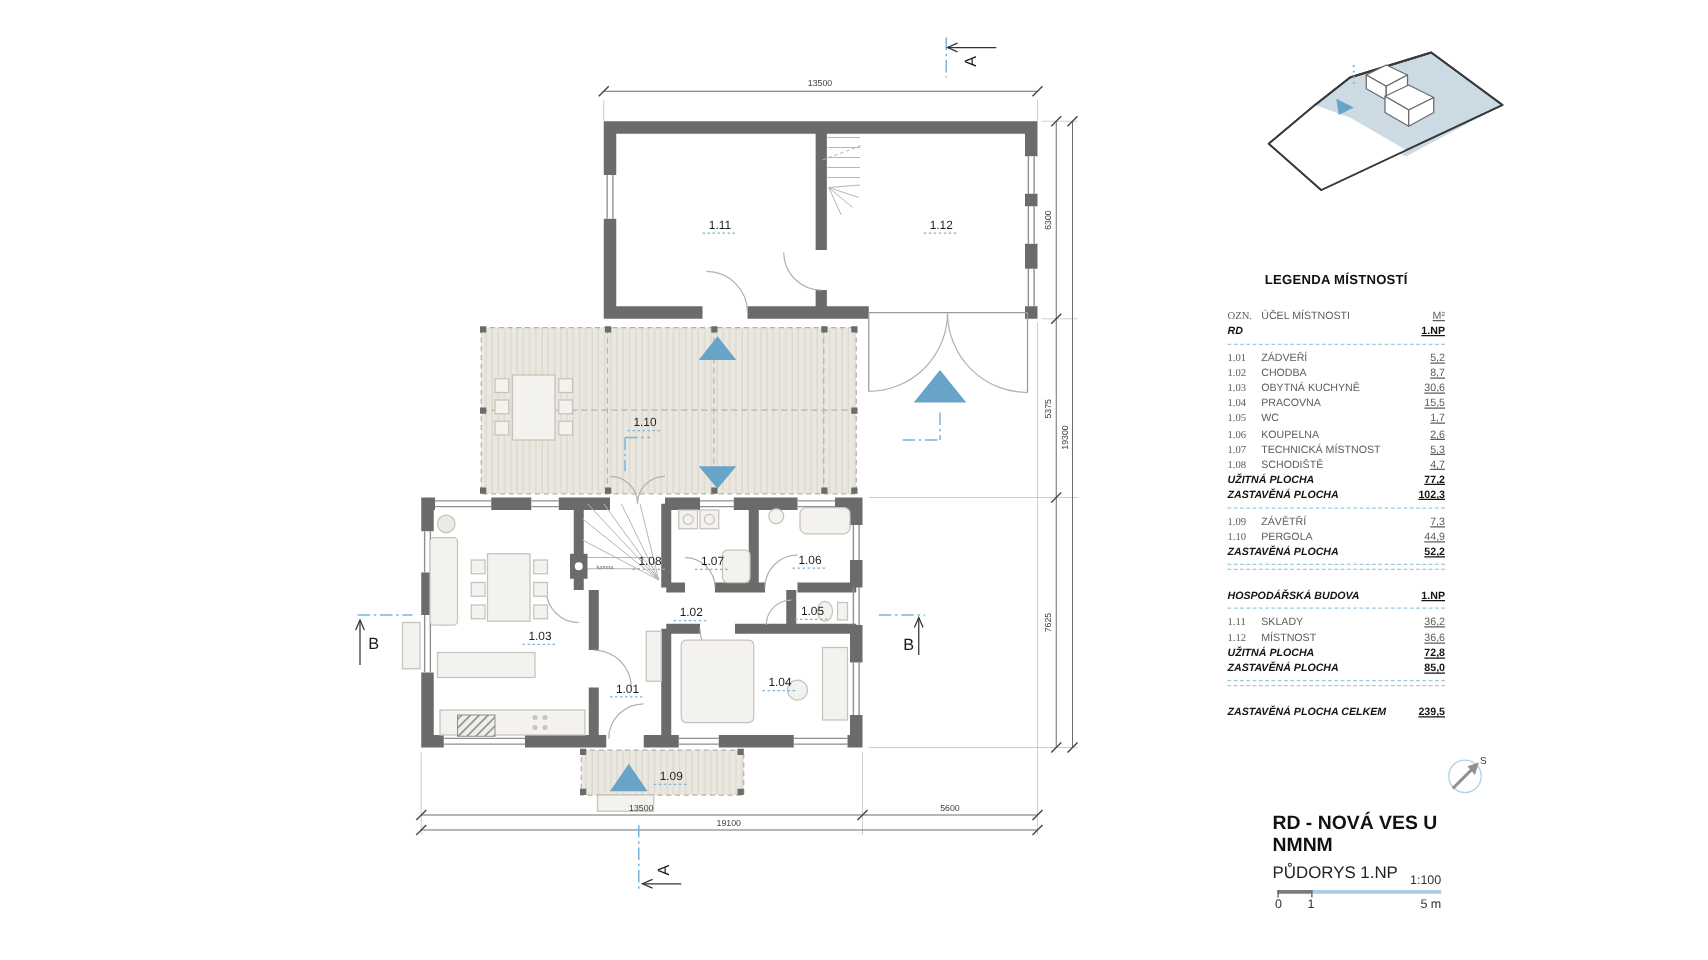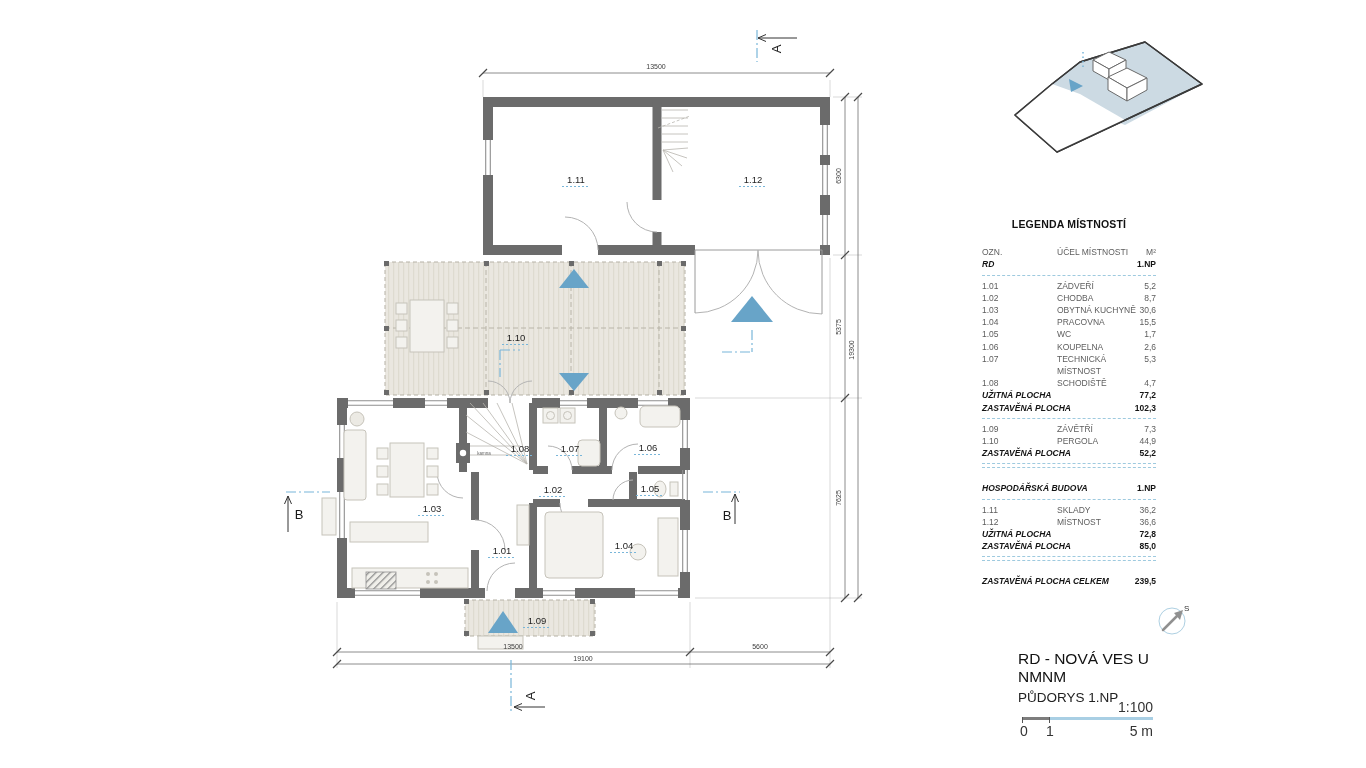--- a/index.html
+++ b/index.html
@@ -31,36 +31,36 @@
   .seclabel{font:13px "Liberation Sans",sans-serif;fill:#1a1a1a;text-anchor:middle;}
   .secarrow{stroke:#333;stroke-width:1;fill:none;}
   .north-s{font:8px "Liberation Sans",sans-serif;fill:#333;}
   .iso{fill:#fff;stroke:#6a6a6a;stroke-width:1;stroke-linejoin:round;}
 
   
   .legend{position:absolute;left:982px;top:218px;width:174px;
           font-size:8.5px;line-height:12.2px;color:#5d5d5d;}
   .lg-title{font-weight:bold;font-size:10.5px;color:#111;letter-spacing:.2px;margin-bottom:16px;text-align:center;}
   .lg-row{display:flex;}
-  .c-code{width:27px;flex:none;}
-  .c-name{flex:1;margin-left:48px;}
-  .c-val{text-align:right;flex:none;}
+  .c-code{width:27px;flex:none;font-family:Liberation Serif, serif;}
+  .c-name{flex:1;}
+  .c-val{text-align:right;flex:none;text-decoration:underline;}
   .c-stretch{flex:1;font-style:italic;}
   .bold{font-weight:bold;color:#141414;}
   .lg-div{border-top:1px dashed #9ecadf;margin:4px 0;}
   .lg-div.dbl{border-bottom:1px dashed #9ecadf;height:3px;}
   .lg-gap{height:10px;}
 
   
   .tblock{position:absolute;left:1018px;top:650px;width:180px;}
-  .t1{font-weight:normal;font-size:15.5px;color:#111;}
+  .t1{font-weight:bold;font-size:15.5px;color:#111;}
   .t2{font-size:13.5px;color:#222;margin-top:4px;}
 
   
-  .scale{position:absolute;left:1022px;top:699px;width:131px;font-size:14px;color:#333;}
+  .scale{position:absolute;left:1022px;top:699px;width:131px;font-size:10px;color:#333;}
   .s-ratio{text-align:right;margin-bottom:2px;}
   .s-bar{position:relative;height:6px;}
   .s-seg1{position:absolute;left:0;top:0;width:27px;height:2.5px;background:#7d7d7d;}
   .s-seg2{position:absolute;left:27px;right:0;top:0;height:2.5px;background:#a9cfe4;}
   .s-t{position:absolute;width:1px;height:6px;background:#555;top:0;}
   .s-labels{position:relative;height:10px;}
   .s-l0{position:absolute;left:-2px;}
   .s-l1{position:absolute;left:24px;}
   .s-l5{position:absolute;right:0;}
 </style>

